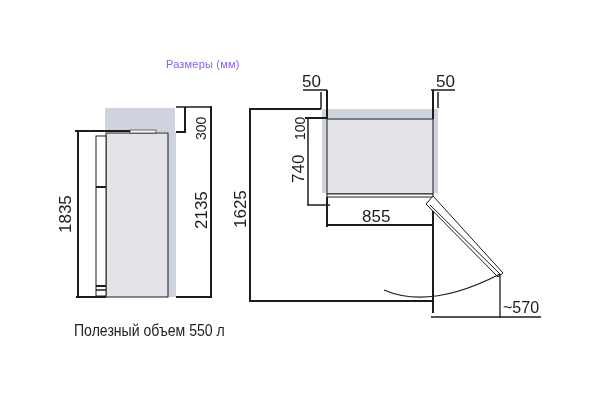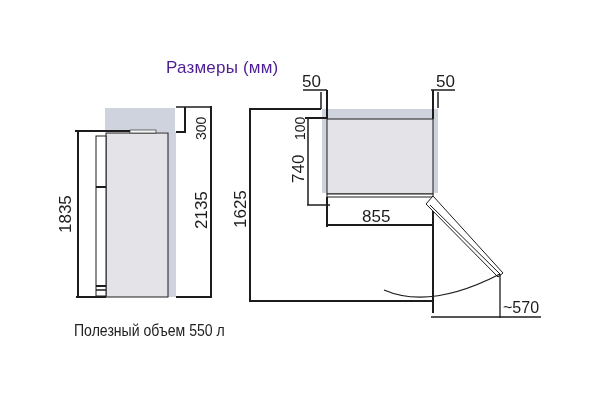--- a/index.html
+++ b/index.html
@@ -1,19 +1,19 @@
 <!DOCTYPE html>
 <html><head>
   <meta charset="utf-8">
   <style>
     html, body { margin: 0; padding: 0; background: #ffffff; }
     body { width: 600px; height: 401px; position: relative; overflow: hidden;
            font-family: "Liberation Sans", sans-serif; }
     #canvas { position: absolute; left: 0; top: 0; width: 600px; height: 401px; }
-    .title { position: absolute; left: 166px; top: 58px; font-size: 17px; color: #4c1d95;
+    .title { position: absolute; left: 166px; top: 58px; font-size: 11px; color: #8b5cf6;
              letter-spacing: 0.2px; }
     .caption { position: absolute; left: 74px; top: 322px; font-size: 16px; color: #222;
                font-family: "Liberation Sans", sans-serif; transform: scaleX(0.88);
                transform-origin: left top; }
     svg text { font-family: "Liberation Sans", sans-serif; fill: #1c1c1c; }
   </style>
 </head>
 <body>
 
 <div class="title">Размеры (мм)</div>

